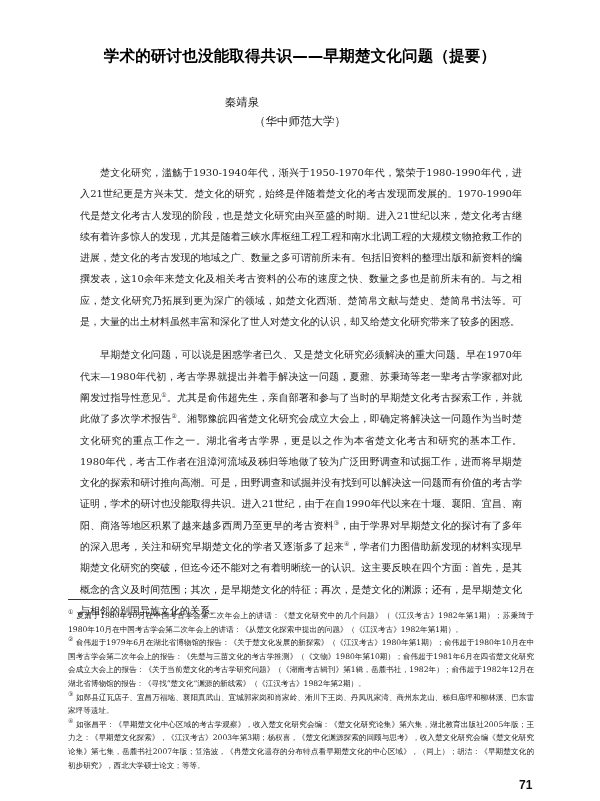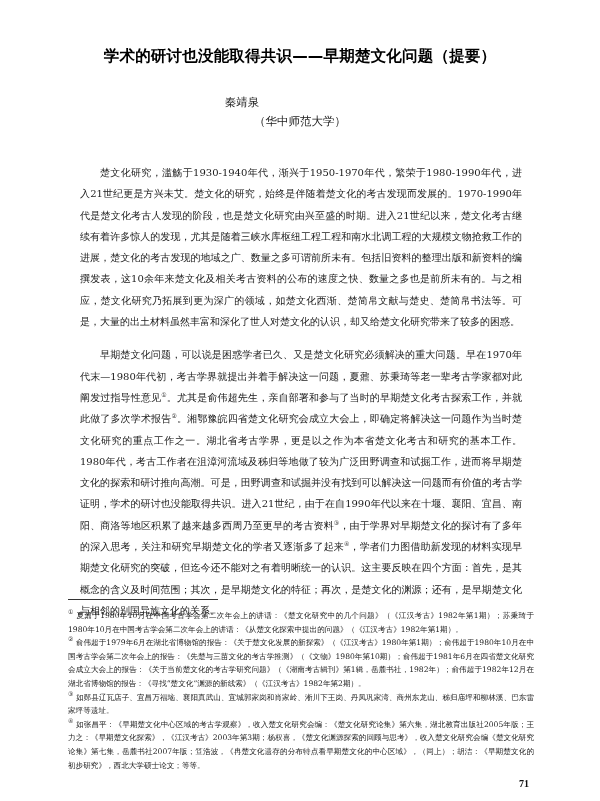--- a/index.html
+++ b/index.html
@@ -30,22 +30,22 @@
   .fn-rule {
     position: absolute; top: 599px; left: 68px; width: 150px; height: 0;
     border-top: 1px solid #333;
   }
   .footnotes {
     position: absolute; top: 609px; left: 68px; width: 466px;
     font-size: 7.6px; line-height: 13.6px; text-align: justify; color: #1a1a1a;
   }
   .footnotes p { margin: 0; }
   .page-number {
-    position: absolute; top: 778px; left: 519px; font-size: 10px; font-weight: bold;
-    font-family: Liberation Serif, serif; color: #111;
+    position: absolute; top: 778px; left: 519px; font-size: 12px; font-weight: bold;
+    font-family: Liberation Sans, sans-serif; color: #111;
   }
 </style>
 </head>
 <body>
 
 <div class="page">
   <div class="title">学术的研讨也没能取得共识——早期楚文化问题（提要）</div>
   <div class="author">秦靖泉</div>
   <div class="affil">（华中师范大学）</div>
 

